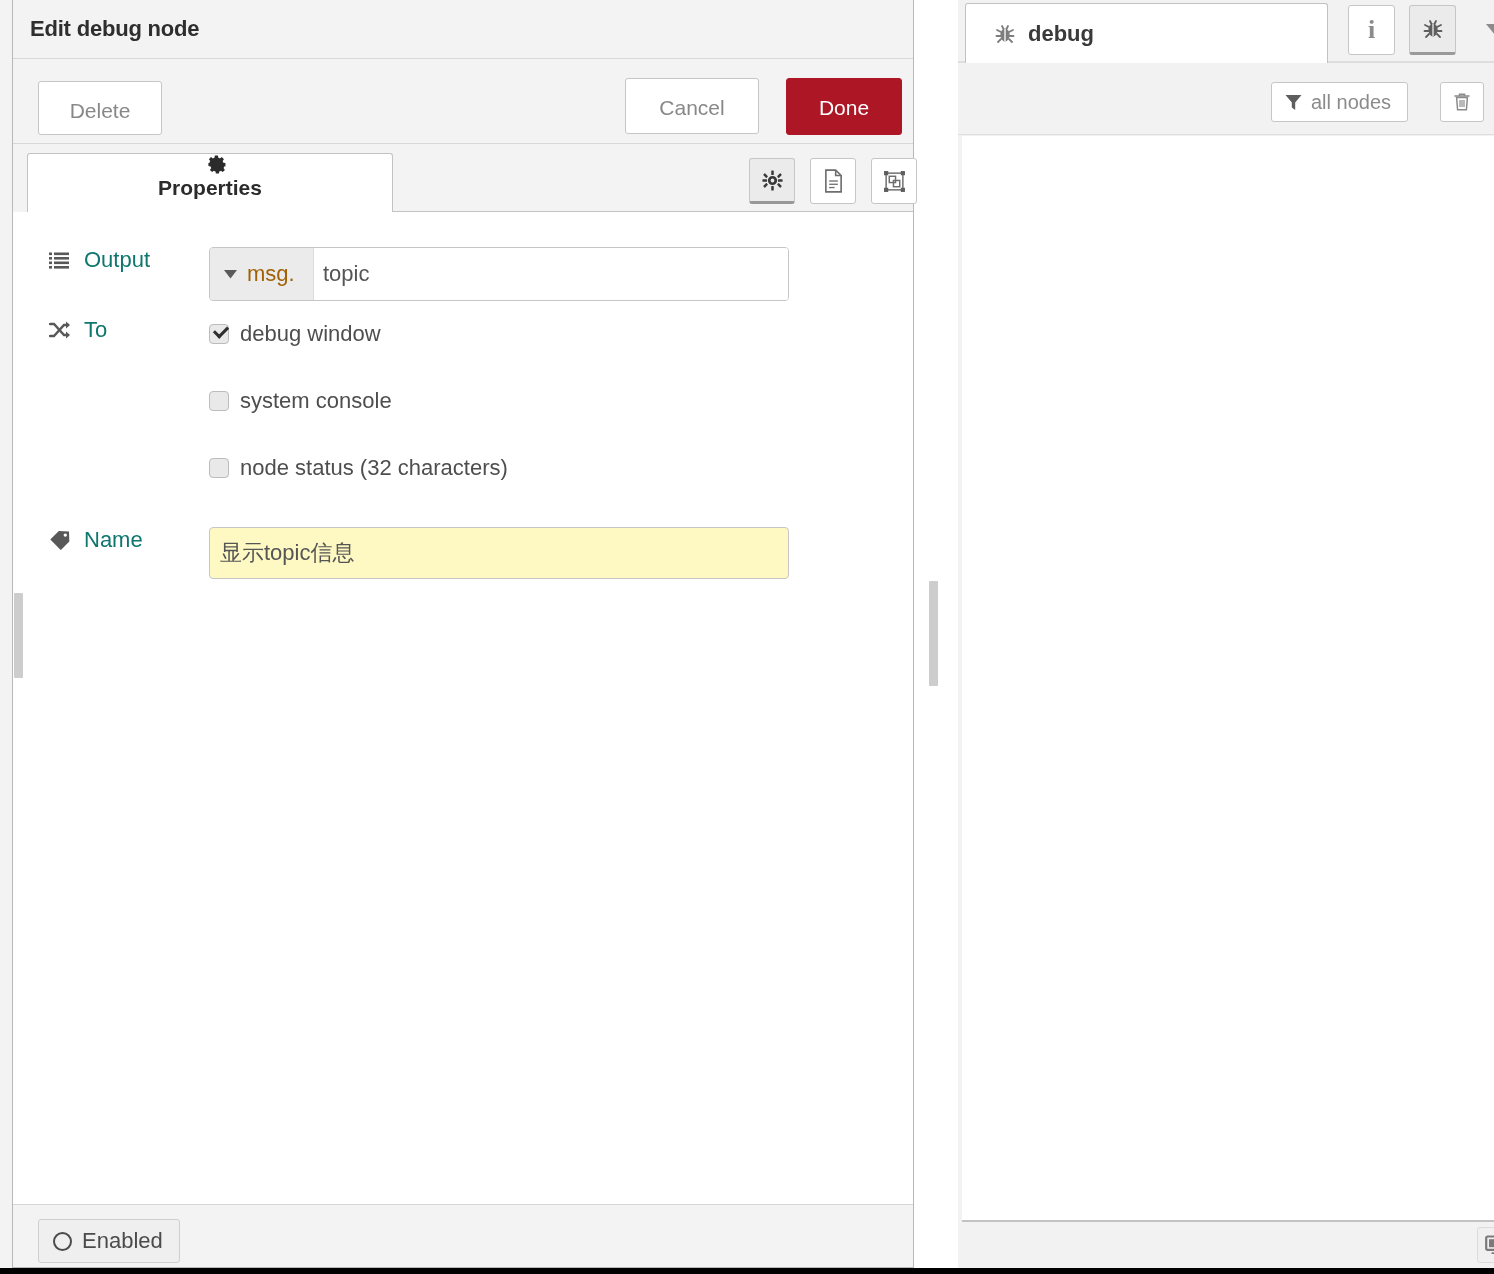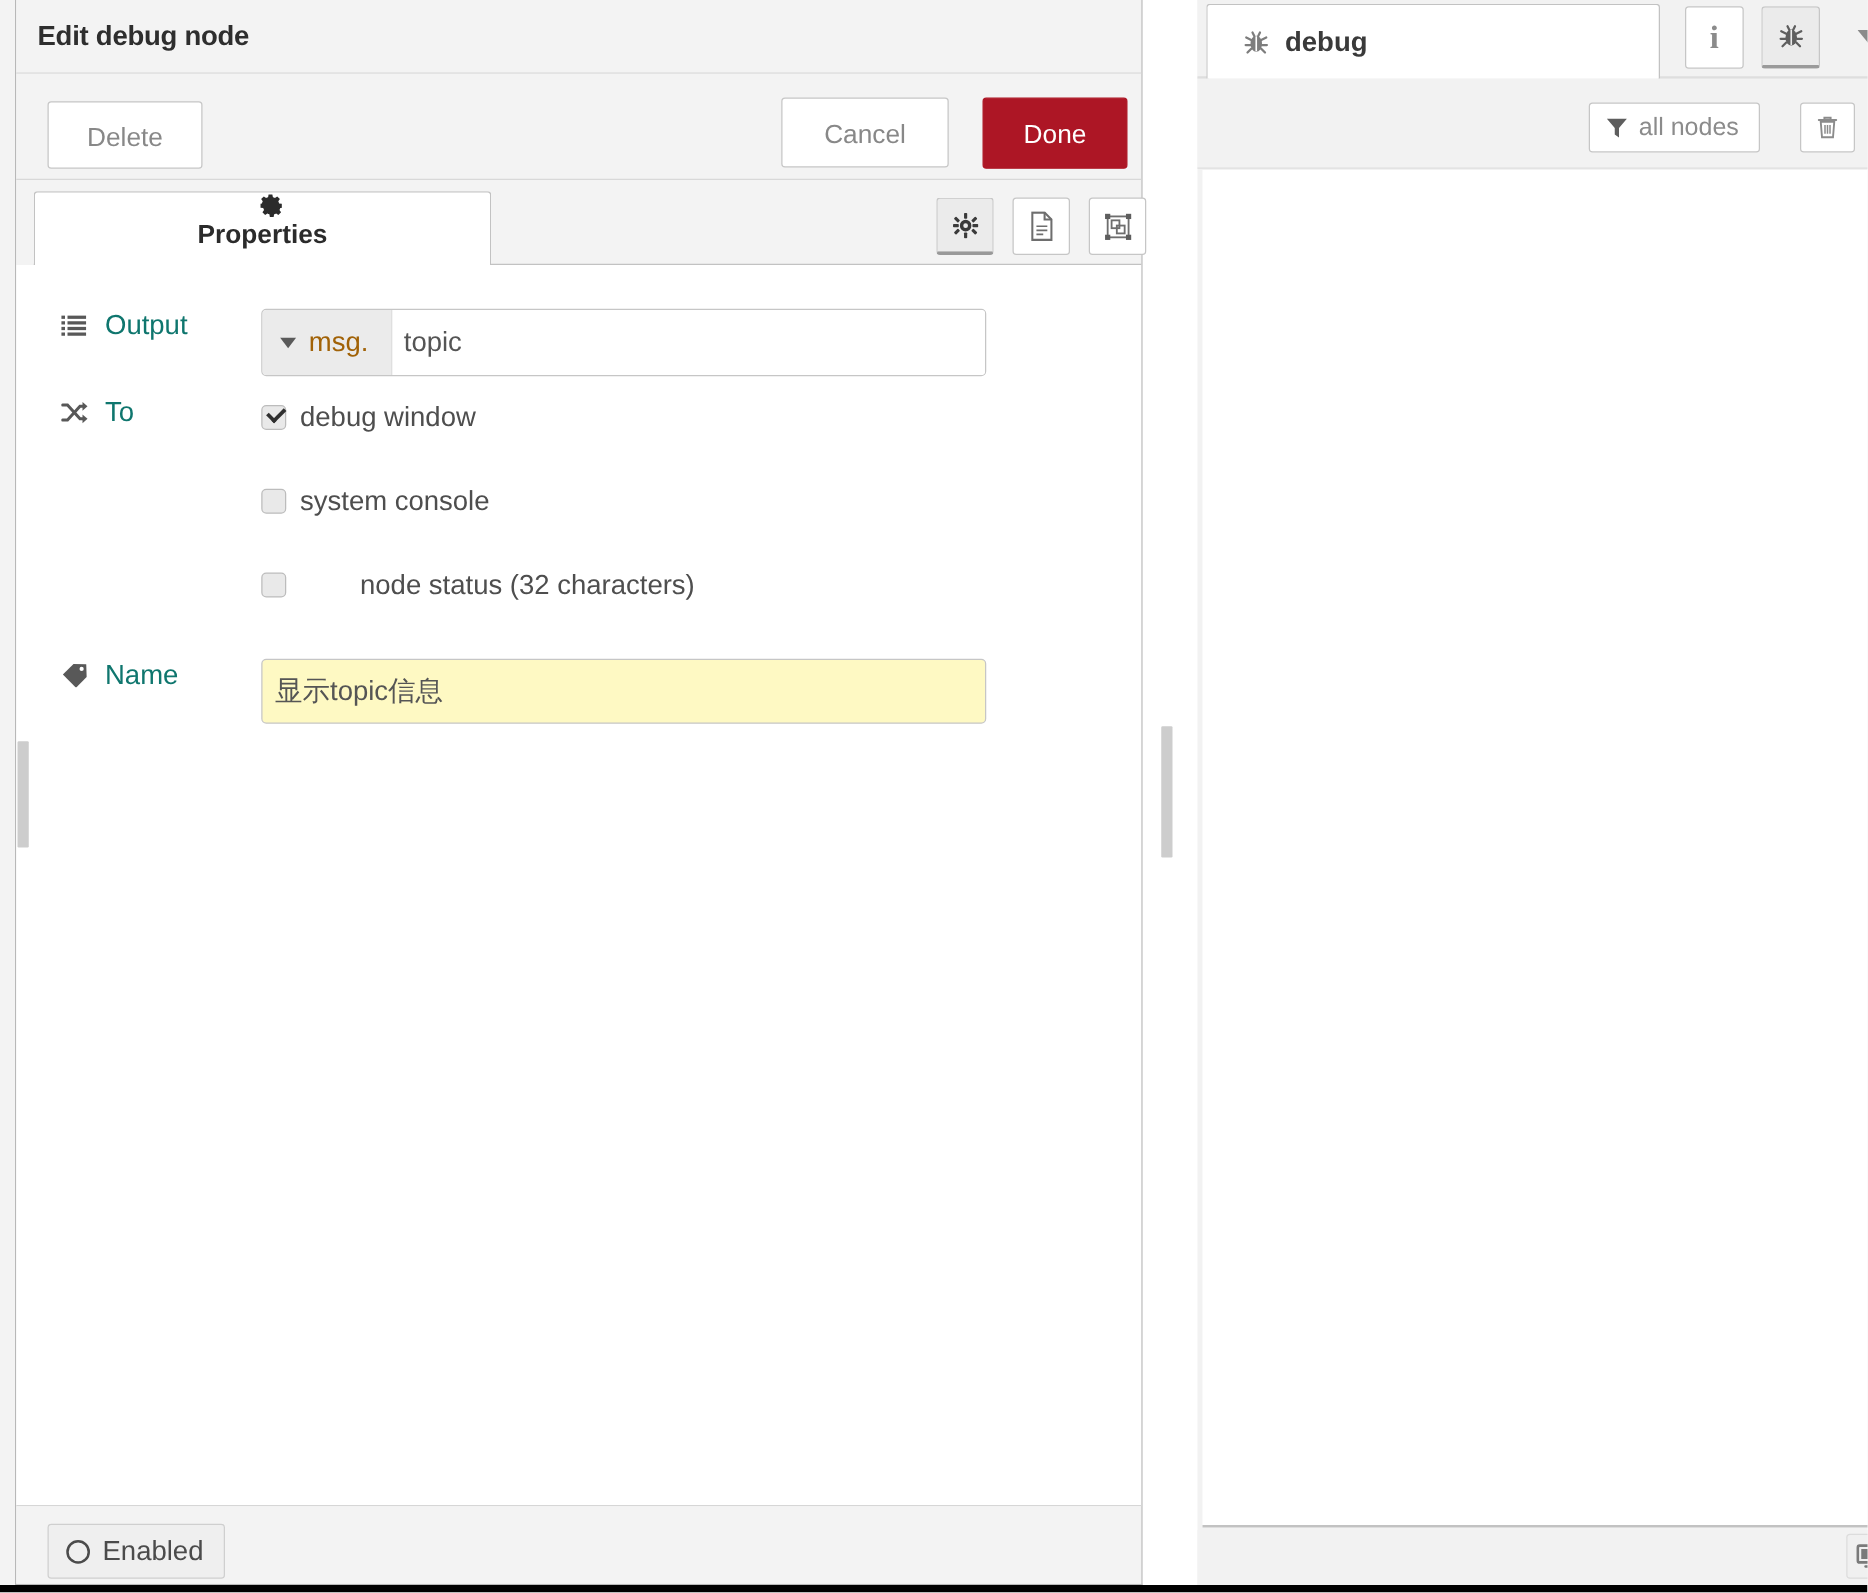--- a/index.html
+++ b/index.html
@@ -230,21 +230,21 @@
     display: flex;
     flex-direction: column;
   }
   .checkbox-line {
     display: flex;
     align-items: center;
     height: 34px;
     margin-bottom: 33px;
     cursor: pointer;
   }
-  .checkbox-line:last-child { margin-bottom: 0; gap: 48px; }
+  .checkbox-line:last-child { margin-bottom: 0; }
   .cbx {
     width: 20px; height: 20px;
     border: 1px solid #bcbcbc;
     border-radius: 4px;
     background: #e9e9e9;
     margin-right: 11px;
     position: relative;
     flex: none;
   }
   .cbx.checked::after {

